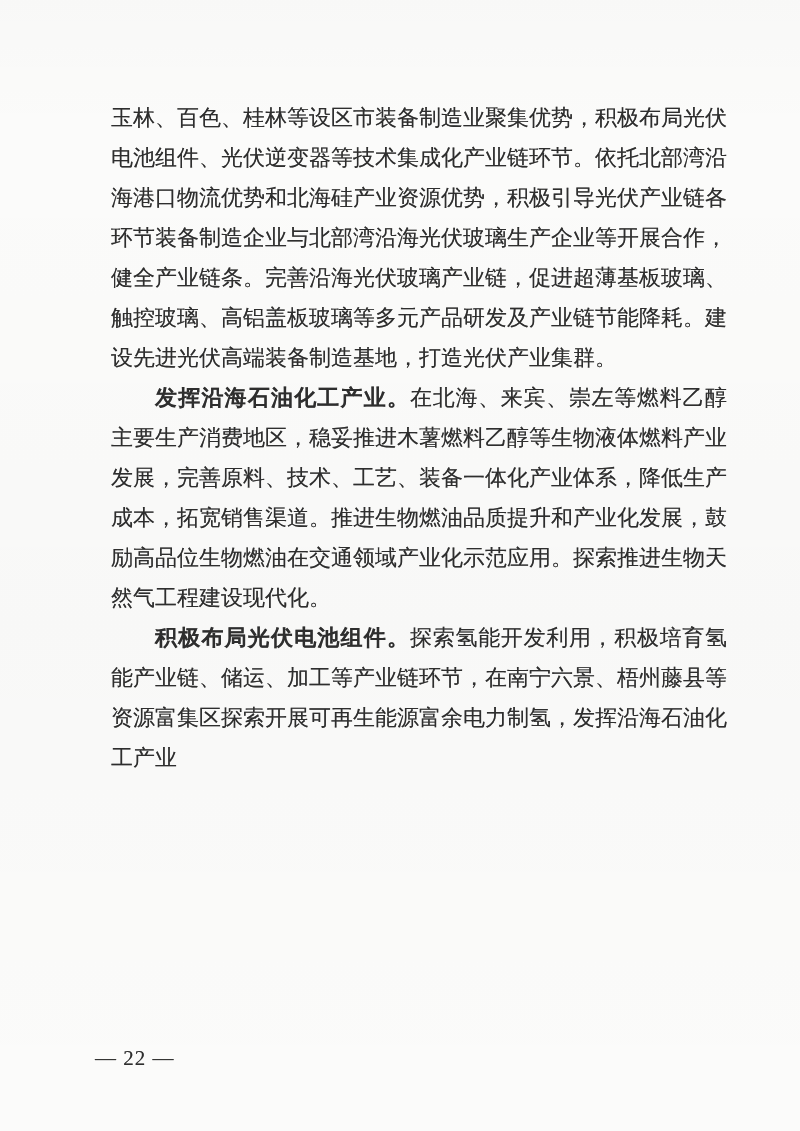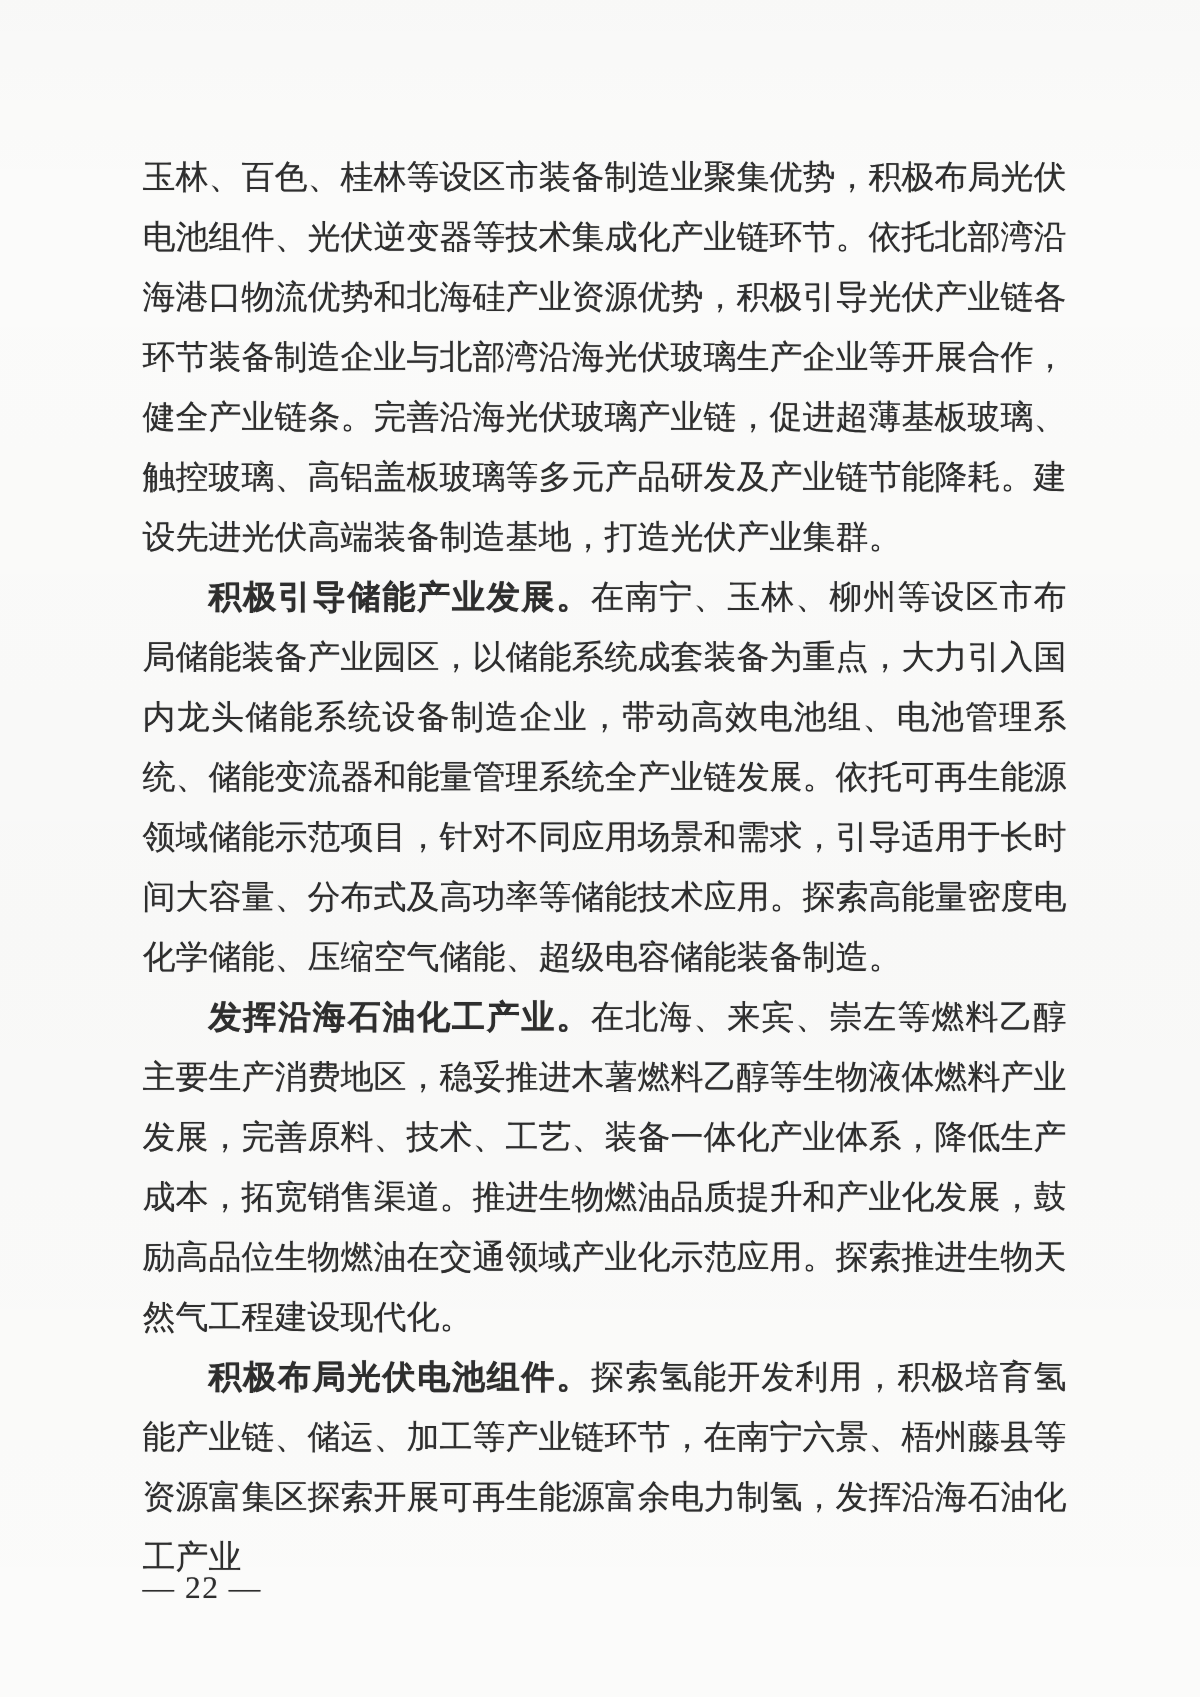--- a/index.html
+++ b/index.html
@@ -18,21 +18,21 @@
   
   .page {
     position: absolute;
     inset: 0;
     background:
       linear-gradient(180deg, rgba(0,0,0,0.012) 0%, rgba(0,0,0,0) 12%, rgba(0,0,0,0.01) 55%, rgba(0,0,0,0) 100%),
       #fbfbfa;
   }
   .content {
     position: absolute;
-    left: 95px;
+    left: 111px;
     top: 98px;
     width: 616px;
   }
   .para {
     margin: 0;
     font-size: 22px;
     line-height: 40px;
     text-align: justify;
     text-justify: inter-character;
     word-break: break-all;
@@ -59,18 +59,17 @@
     letter-spacing: 1px;
     text-shadow: 0 0 0.5px rgba(40,40,40,0.5);
   }
 </style>
 </head>
 <body>
 
 <div class="page">
   <div class="content">
     <p class="para continued"><span class="lead"></span><span>玉林、百色、桂林等设区市装备制造业聚集优势，积极布局光伏电池组件、光伏逆变器等技术集成化产业链环节。依托北部湾沿海港口物流优势和北海硅产业资源优势，积极引导光伏产业链各环节装备制造企业与北部湾沿海光伏玻璃生产企业等开展合作，健全产业链条。完善沿海光伏玻璃产业链，促进超薄基板玻璃、触控玻璃、高铝盖板玻璃等多元产品研发及产业链节能降耗。建设先进光伏高端装备制造基地，打造光伏产业集群。</span></p>
-    <p class="para"><span class="lead">积极引导储能产业发展。</span><span>在南宁、玉林、柳州等设区市布局储能装备产业园区，以储能系统成套装备为重点，大力引入国内龙头储能系统设备制造企业，带动高效电池组、电池管理系统、储能变流器和能量管理系统全产业链发展。依托可再生能源领域储能示范项目，针对不同应用场景和需求，引导适用于长时间大容量、分布式及高功率等储能技术应用。探索高能量密度电化学储能、压缩空气储能、超级电容储能装备制造。</span></p>
     <p class="para"><span class="lead">发挥沿海石油化工产业。</span><span>在北海、来宾、崇左等燃料乙醇主要生产消费地区，稳妥推进木薯燃料乙醇等生物液体燃料产业发展，完善原料、技术、工艺、装备一体化产业体系，降低生产成本，拓宽销售渠道。推进生物燃油品质提升和产业化发展，鼓励高品位生物燃油在交通领域产业化示范应用。探索推进生物天然气工程建设现代化。</span></p>
     <p class="para"><span class="lead">积极布局光伏电池组件。</span><span>探索氢能开发利用，积极培育氢能产业链、储运、加工等产业链环节，在南宁六景、梧州藤县等资源富集区探索开展可再生能源富余电力制氢，发挥沿海石油化工产业</span></p>
   </div>
   <div class="page-number">— 22 —</div>
 </div>
 
 </body></html>

